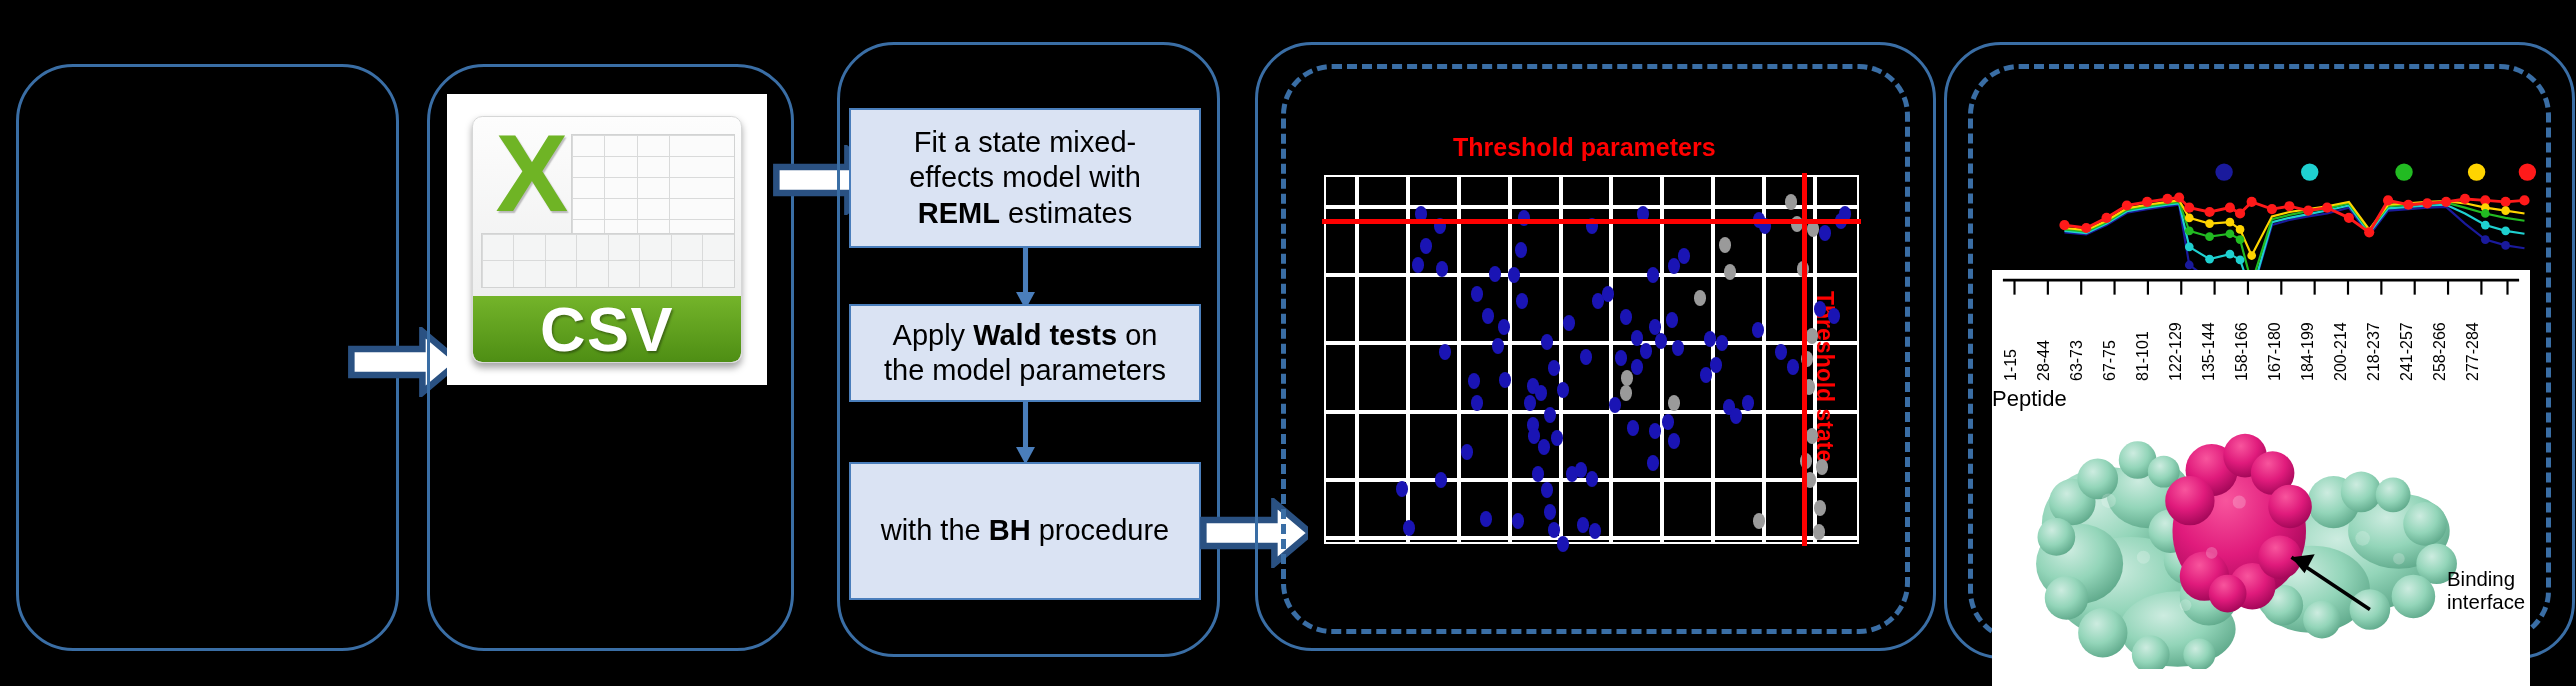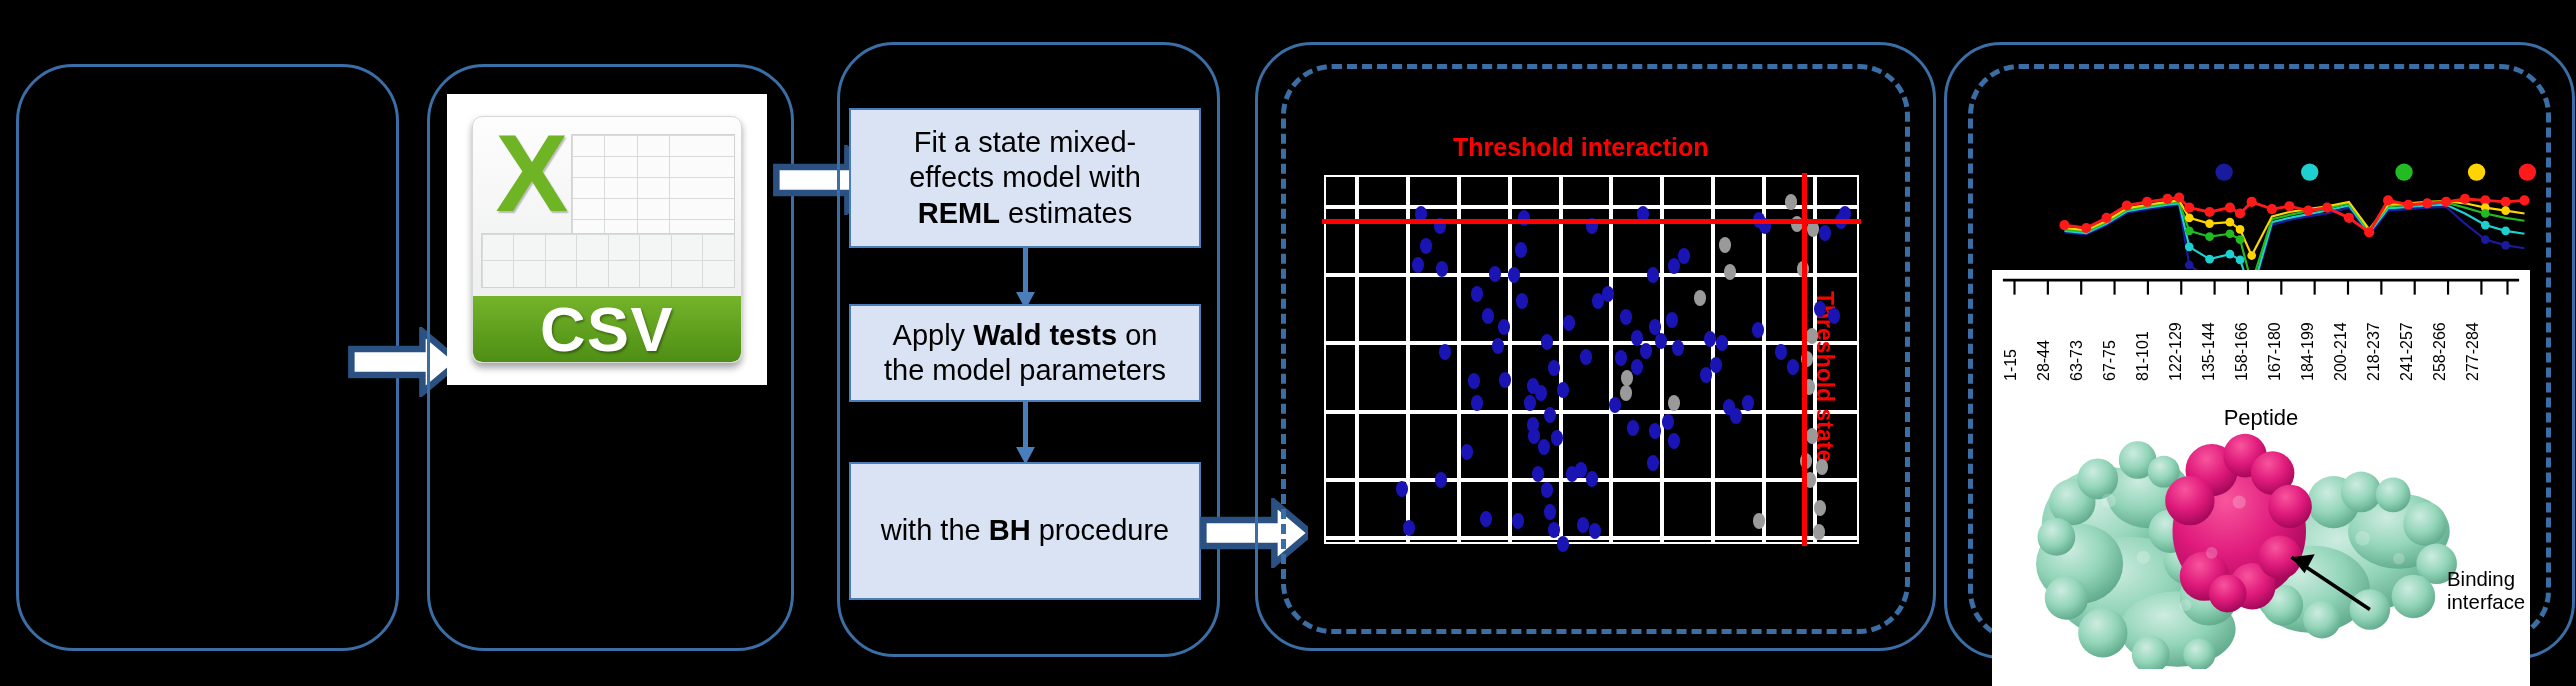--- a/index.html
+++ b/index.html
@@ -64,21 +64,21 @@
   .pt.grey{background:#9a9a9a;}
 
   
   .linechart{position:absolute;}
 
   
   .pepcard{position:absolute;background:#fff;overflow:hidden;}
   .pep-ticks{position:absolute;display:flex;}
   .pep-tick{color:#000;font-size:16px;writing-mode:vertical-rl;transform:rotate(180deg);
             white-space:nowrap;text-align:left;}
-  .pep-xlabel{position:absolute;color:#000;font-size:22px;text-align:center;width:100%;margin-top:19px;}
+  .pep-xlabel{position:absolute;color:#000;font-size:22px;width:100%;}
   .pep-ylabel{position:absolute;color:#000;font-size:19px;}
 
   
   .prot{position:absolute;}
   .annot{position:absolute;color:#000;font-size:20.4px;line-height:1.15;}
 </style>
 </head>
 <body>
 
 <div id="stage">
@@ -151,21 +151,21 @@
     <svg viewBox="0 0 160 96" width="116" height="70">
       <polygon points="6,30 104,30 104,6 154,48 104,90 104,66 6,66" fill="#ffffff" stroke="#2a5182" stroke-width="9" stroke-linejoin="miter"></polygon>
     </svg>
   </div>
 
   <div class="panel" style="left:1255px;top:42px;width:675px;height:603px;"></div>
   <div class="panel-dashed" style="left:1281px;top:64px;width:619px;height:560px;"></div>
 
   <div class="scatter-wrap" style="left:1308px;top:124px;width:574px;height:472px;">
 
-    <div class="scatter-title" style="left:145px;top:8.7px;">Threshold interaction</div>
+    <div class="scatter-title" style="left:145px;top:8.7px;">Threshold parameters</div>
 
     <div class="plotarea" style="left:16px;top:51px;width:531px;height:365px;">
 
       <div class="gridline-h" style="top:28px;"></div>
       <div class="gridline-h" style="top:96px;"></div>
       <div class="gridline-h" style="top:164px;"></div>
       <div class="gridline-h" style="top:233px;"></div>
       <div class="gridline-h" style="top:301px;"></div>
       <div class="gridline-h" style="top:359px;"></div>
 

